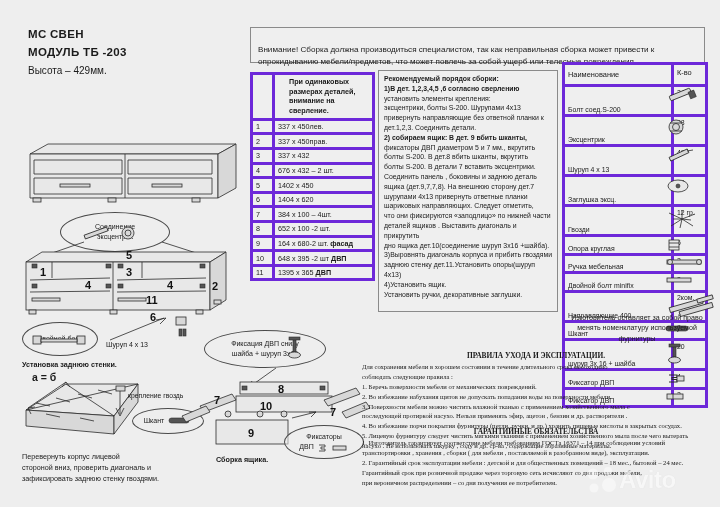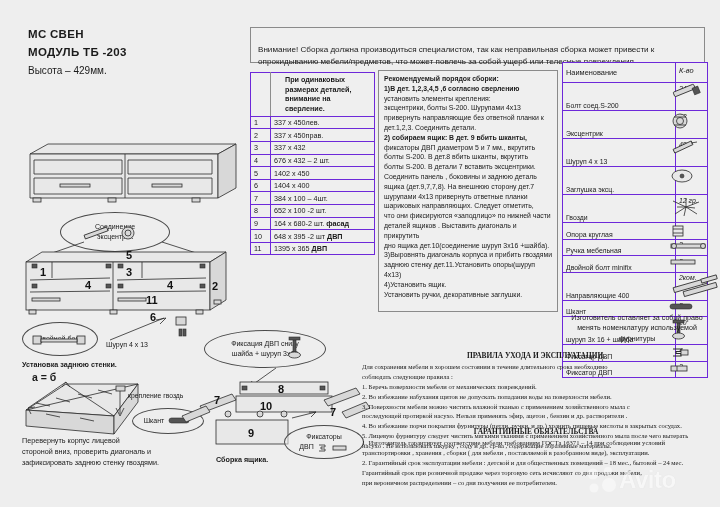--- a/index.html
+++ b/index.html
@@ -26,21 +26,21 @@
   
   #warning-box{
     left:250px;top:27px;width:455px;height:36px;
     border:1px solid #8a8a8a;background:#efefef;
     box-sizing:border-box;padding:16px 7px;
   }
   #warning-box p{margin:0;font-size:8.1px;line-height:1.52;}
 
   
   table{border-collapse:collapse;}
-  td,th{border:1px solid #6d28d9;}
+  td,th{border:3px solid #6d28d9;}
 
   
   #parts-table-wrap{left:250px;top:72px;width:125px;}
   #parts-table{width:125px;background:#efefef;font-size:7.2px;}
   #parts-table td{padding:1.3px 3px;vertical-align:middle;}
   #parts-table .num{width:13px;text-align:left;}
   #parts-table .hdr{font-weight:bold;font-size:7.2px;line-height:1.35;padding:2px 14px;}
   #parts-table .hdr-num{border-right:1px solid #8d8d8d;}
   #parts-table b{font-weight:bold;}
 
@@ -51,21 +51,21 @@
     box-sizing:border-box;padding:3px 4px 3px 5px;
   }
   #instructions-box .ln{font-size:6.9px;line-height:1.42;margin:0;}
   #instructions-box .bold{font-weight:bold;}
 
   
   #hw-wrap{left:562px;top:62px;width:146px;}
   #hw-table{width:146px;background:#efefef;font-size:6.9px;}
   #hw-table td{padding:1px 3px;height:13px;vertical-align:middle;}
   #hw-table td.name{position:relative;}
-  #hw-table td.qty{width:25px;text-align:left;vertical-align:top;padding-top:1.5px;font-style:italic;}
+  #hw-table td.qty{width:25px;text-align:left;vertical-align:top;padding-top:1.5px;}
   #hw-table .hdr td{font-size:7.4px;padding:3px 3px;}
   #hw-table .lbl{position:absolute;left:3px;bottom:1px;}
   #hw-table .tall{height:25px;}
   #hw-table .glyph{position:absolute;}
   #mfr-note{left:566px;top:313px;width:142px;text-align:center;
             font-size:7.1px;line-height:1.45;}
 
   
   #care-block{left:362px;top:333px;width:348px;}
   #care-block .hdr{text-align:center;font-size:7.4px;font-weight:bold;
@@ -143,21 +143,21 @@
           <tr>
             <td class="num">4</td>
             <td>676 х 432 – 2 шт.</td>
           </tr>
           <tr>
             <td class="num">5</td>
             <td>1402 х 450</td>
           </tr>
           <tr>
             <td class="num">6</td>
-            <td>1404 х 400</td>
+            <td>1404 х 620</td>
           </tr>
           <tr>
             <td class="num">7</td>
             <td>384 х 100 – 4шт.</td>
           </tr>
           <tr>
             <td class="num">8</td>
             <td>652 х 100 -2 шт.</td>
           </tr>
           <tr>
@@ -481,21 +481,21 @@
     <path class="ln0" d="M98,18 L98,42"></path>
     <path class="ln0" d="M94,36 L98,44 L102,36"></path>
     <rect class="fillg" x="94" y="14" width="9" height="5"></rect>
 
     <path class="ln0" d="M6,36 L44,10"></path>
     <path class="ln0" d="M6,36 L13,35 M6,36 L9,42"></path>
     <path class="ln0" d="M44,10 L40,15 M44,10 L48,15"></path>
   </svg>
   <div class="abs" style="left:128px;top:392px;font-size:6.8px;">крепление  гвоздь</div>
 
-  <div class="abs capt" style="left:22px;top:436px;width:175px;">
+  <div class="abs capt" style="left:22px;top:452px;width:175px;">
     <div> Перевернуть корпус   лицевой</div>
     <div>стороной вниз, проверить диагональ и</div>
     <div>зафиксировать заднюю стенку гвоздями.</div>
   </div>
 
   <div class="abs callout" style="left:132px;top:408px;width:72px;height:26px;flex-direction:row;">
     <span class="cl">Шкант</span>
     <svg width="24" height="8" style="position:static;margin-left:4px;">
       <rect class="fillk" x="1" y="1" width="20" height="5" rx="2.5"></rect>
     </svg>

